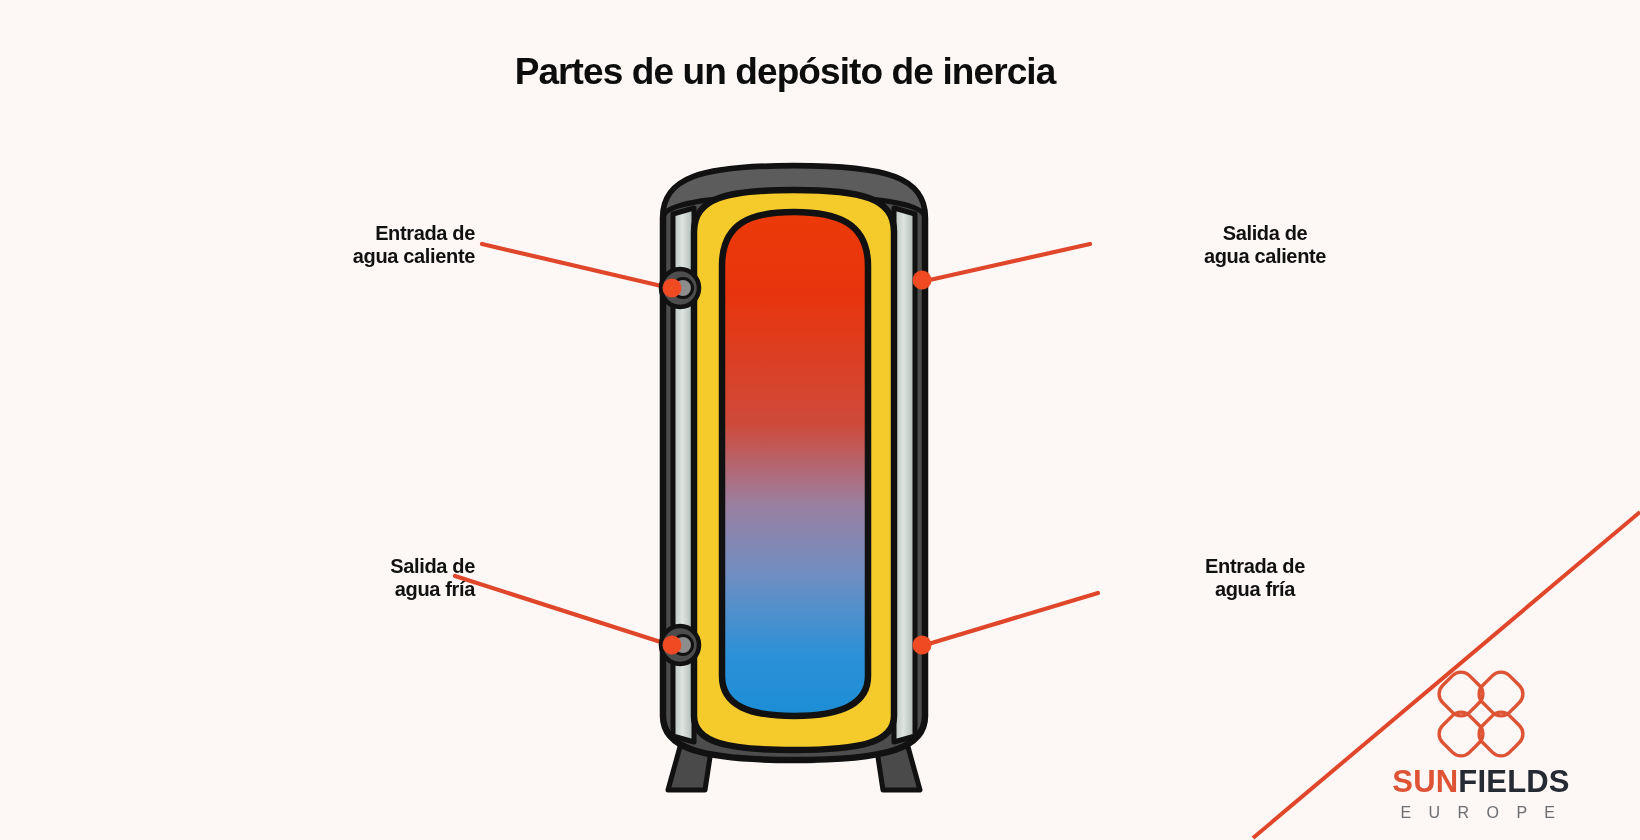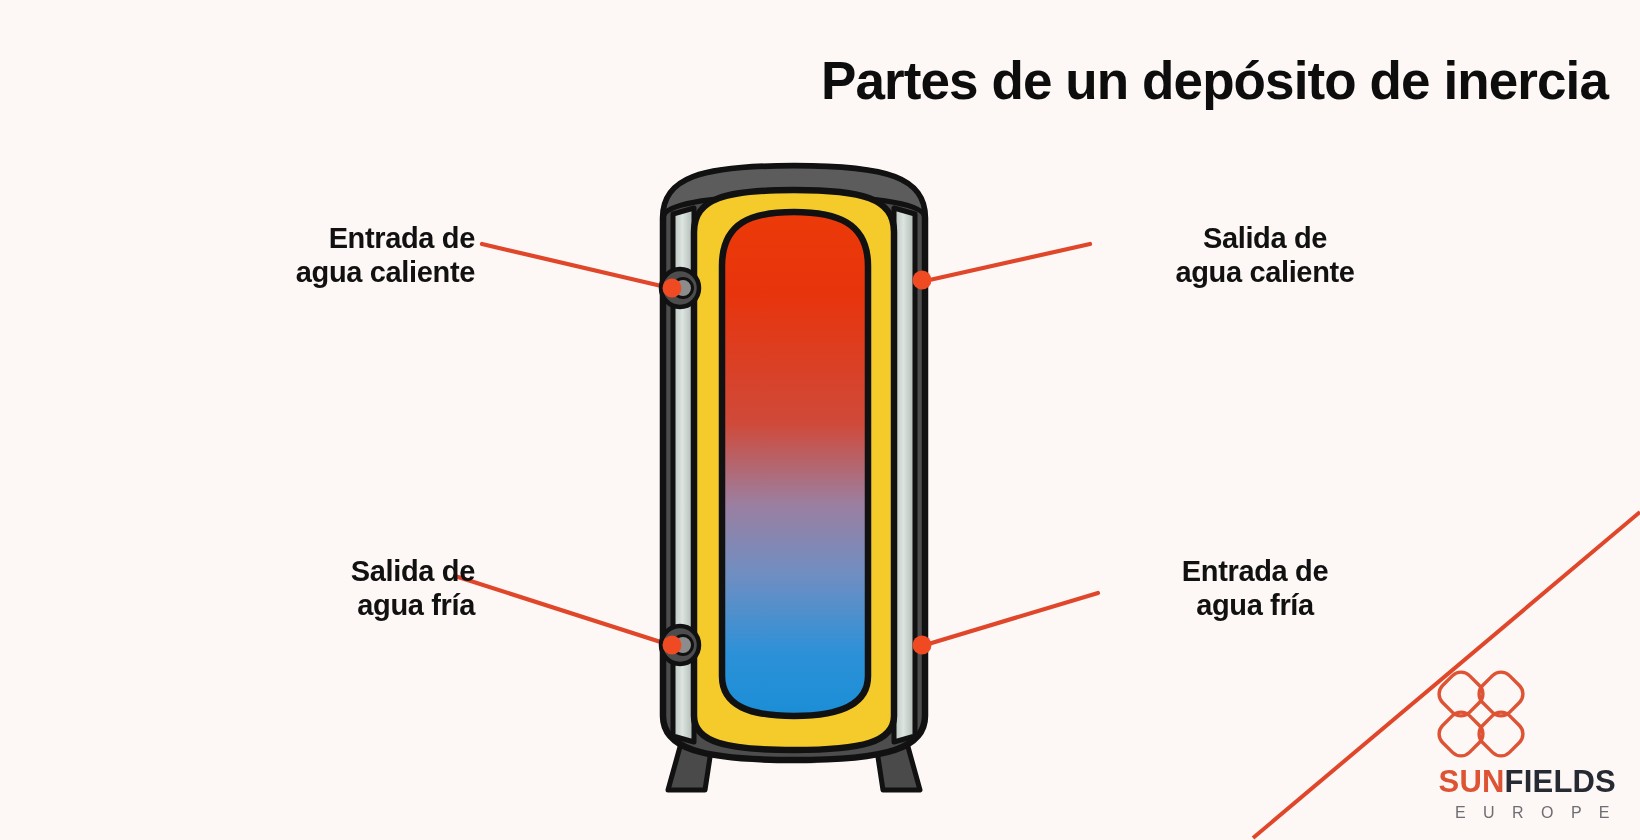--- a/index.html
+++ b/index.html
@@ -21,33 +21,32 @@
     width: 1640px;
     height: 840px;
   }
 
   
   #page-title {
     position: absolute;
     top: 52px;
     left: 0;
     width: 1570px;
-    text-align: right;
-    font-size: 53px;
+    text-align: center;
+    font-size: 37px;
     font-weight: bold;
     letter-spacing: -0.9px;
     color: #0d0d0d;
     line-height: 1.1;
-    margin-left: 38px;
   }
 
   
   .callout {
     position: absolute;
-    font-size: 29px;
+    font-size: 20px;
     font-weight: bold;
     line-height: 1.16;
     color: #111111;
     letter-spacing: -0.35px;
     white-space: pre-line;
   }
   #label-hot-inlet  { top: 222px; left: 215px;  width: 260px; text-align: right; }
   #label-cold-outlet{ top: 555px; left: 215px;  width: 260px; text-align: right; }
   #label-hot-outlet { top: 222px; left: 1120px; width: 290px; text-align: center; }
   #label-cold-inlet { top: 555px; left: 1110px; width: 290px; text-align: center; }
@@ -58,21 +57,21 @@
     top: 0;
     left: 0;
   }
 
   
   #brand {
     position: absolute;
     right: 24px;
     bottom: 18px;
     width: 270px;
-    text-align: right;
+    text-align: center;
   }
   #brand-mark { display: block; margin: 0 auto 4px; }
   #brand-wordmark {
     font-size: 31px;
     font-weight: bold;
     letter-spacing: 0.2px;
     line-height: 1;
   }
   #brand-sun { color: #dd5334; }
   #brand-fields { color: #262a33; }

